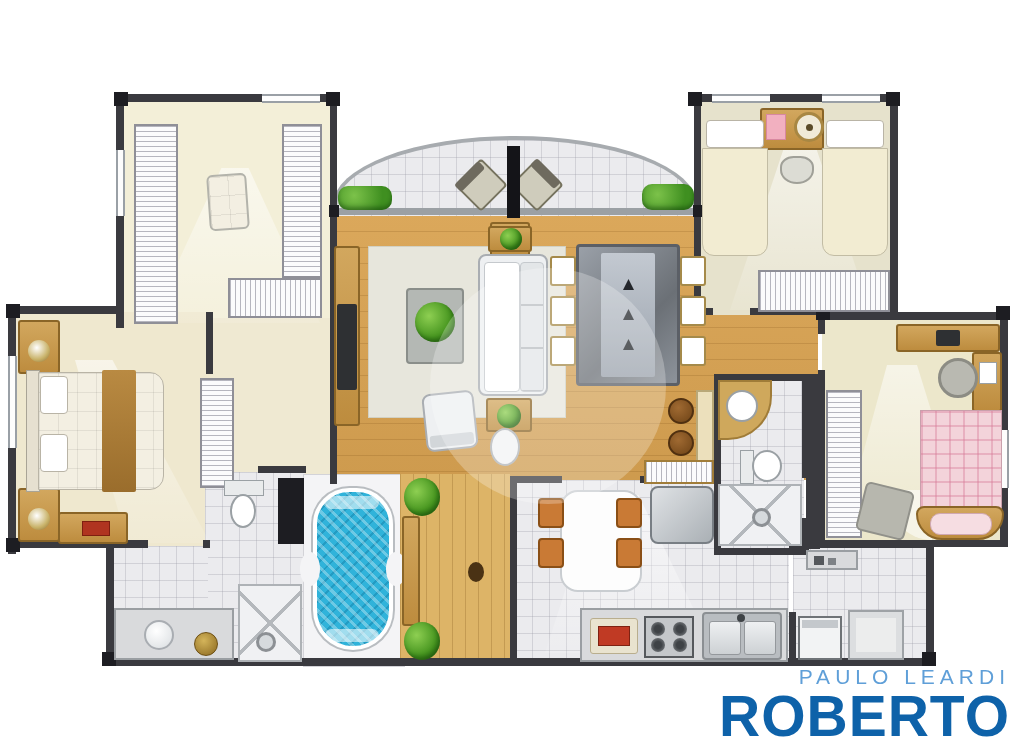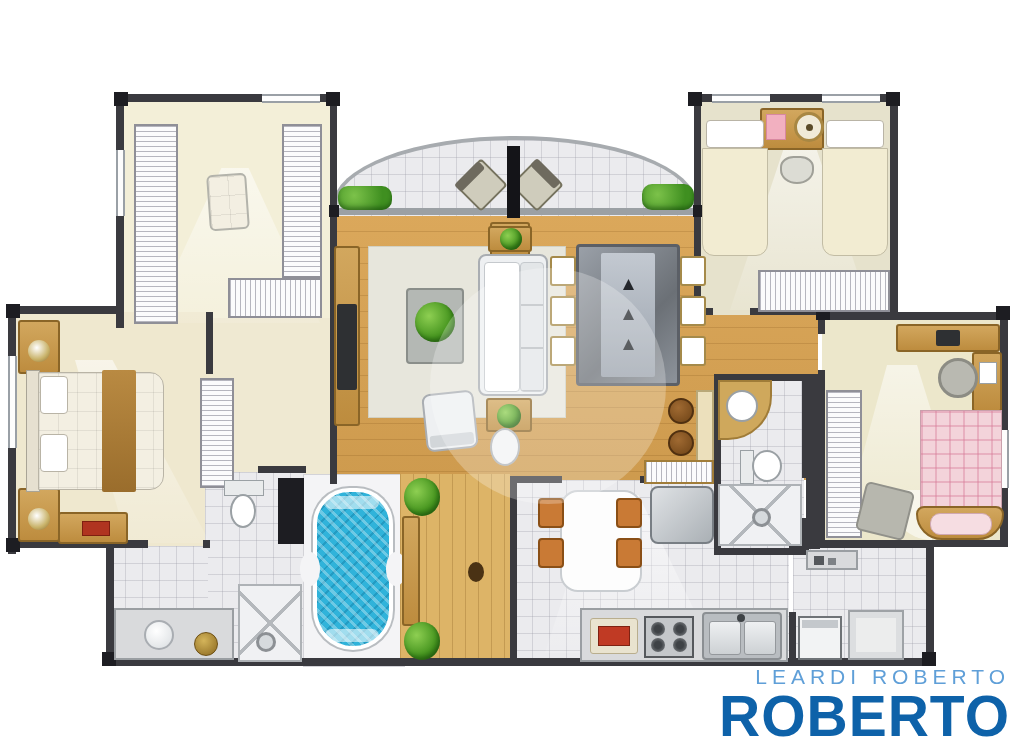--- a/index.html
+++ b/index.html
@@ -284,17 +284,17 @@
     <div style="position:absolute;left:20px;top:6px;width:8px;height:7px;background:#7e8286;"></div>
   </div>
   <div class="abs" style="left:798px;top:616px;width:44px;height:44px;background:#f2f3f4;border:2px solid #6f7377;box-sizing:border-box;">
     <div style="position:absolute;left:2px;top:2px;width:36px;height:8px;background:#c4c8cc;"></div>
   </div>
   <div class="abs" style="left:848px;top:610px;width:56px;height:50px;background:#eceded;border:2px solid #9ea2a6;box-sizing:border-box;box-shadow:inset 0 0 0 6px #dcdee0;"></div>
 
   <div class="abs" style="left:430px;top:268px;width:236px;height:236px;border-radius:50%;background:rgba(255,255,255,.26);z-index:30;"></div>
 
   <div id="logo">
-    <div class="l1" style="color: rgb(95, 159, 216);">LEARDI ROBERTO</div>
+    <div class="l1" style="color: rgb(95, 159, 216);">PAULO LEARDI</div>
     <div class="l2" style="color: rgb(14, 98, 169);">ROBERTO</div>
   </div>
 
 </div>
 
 </body></html>

